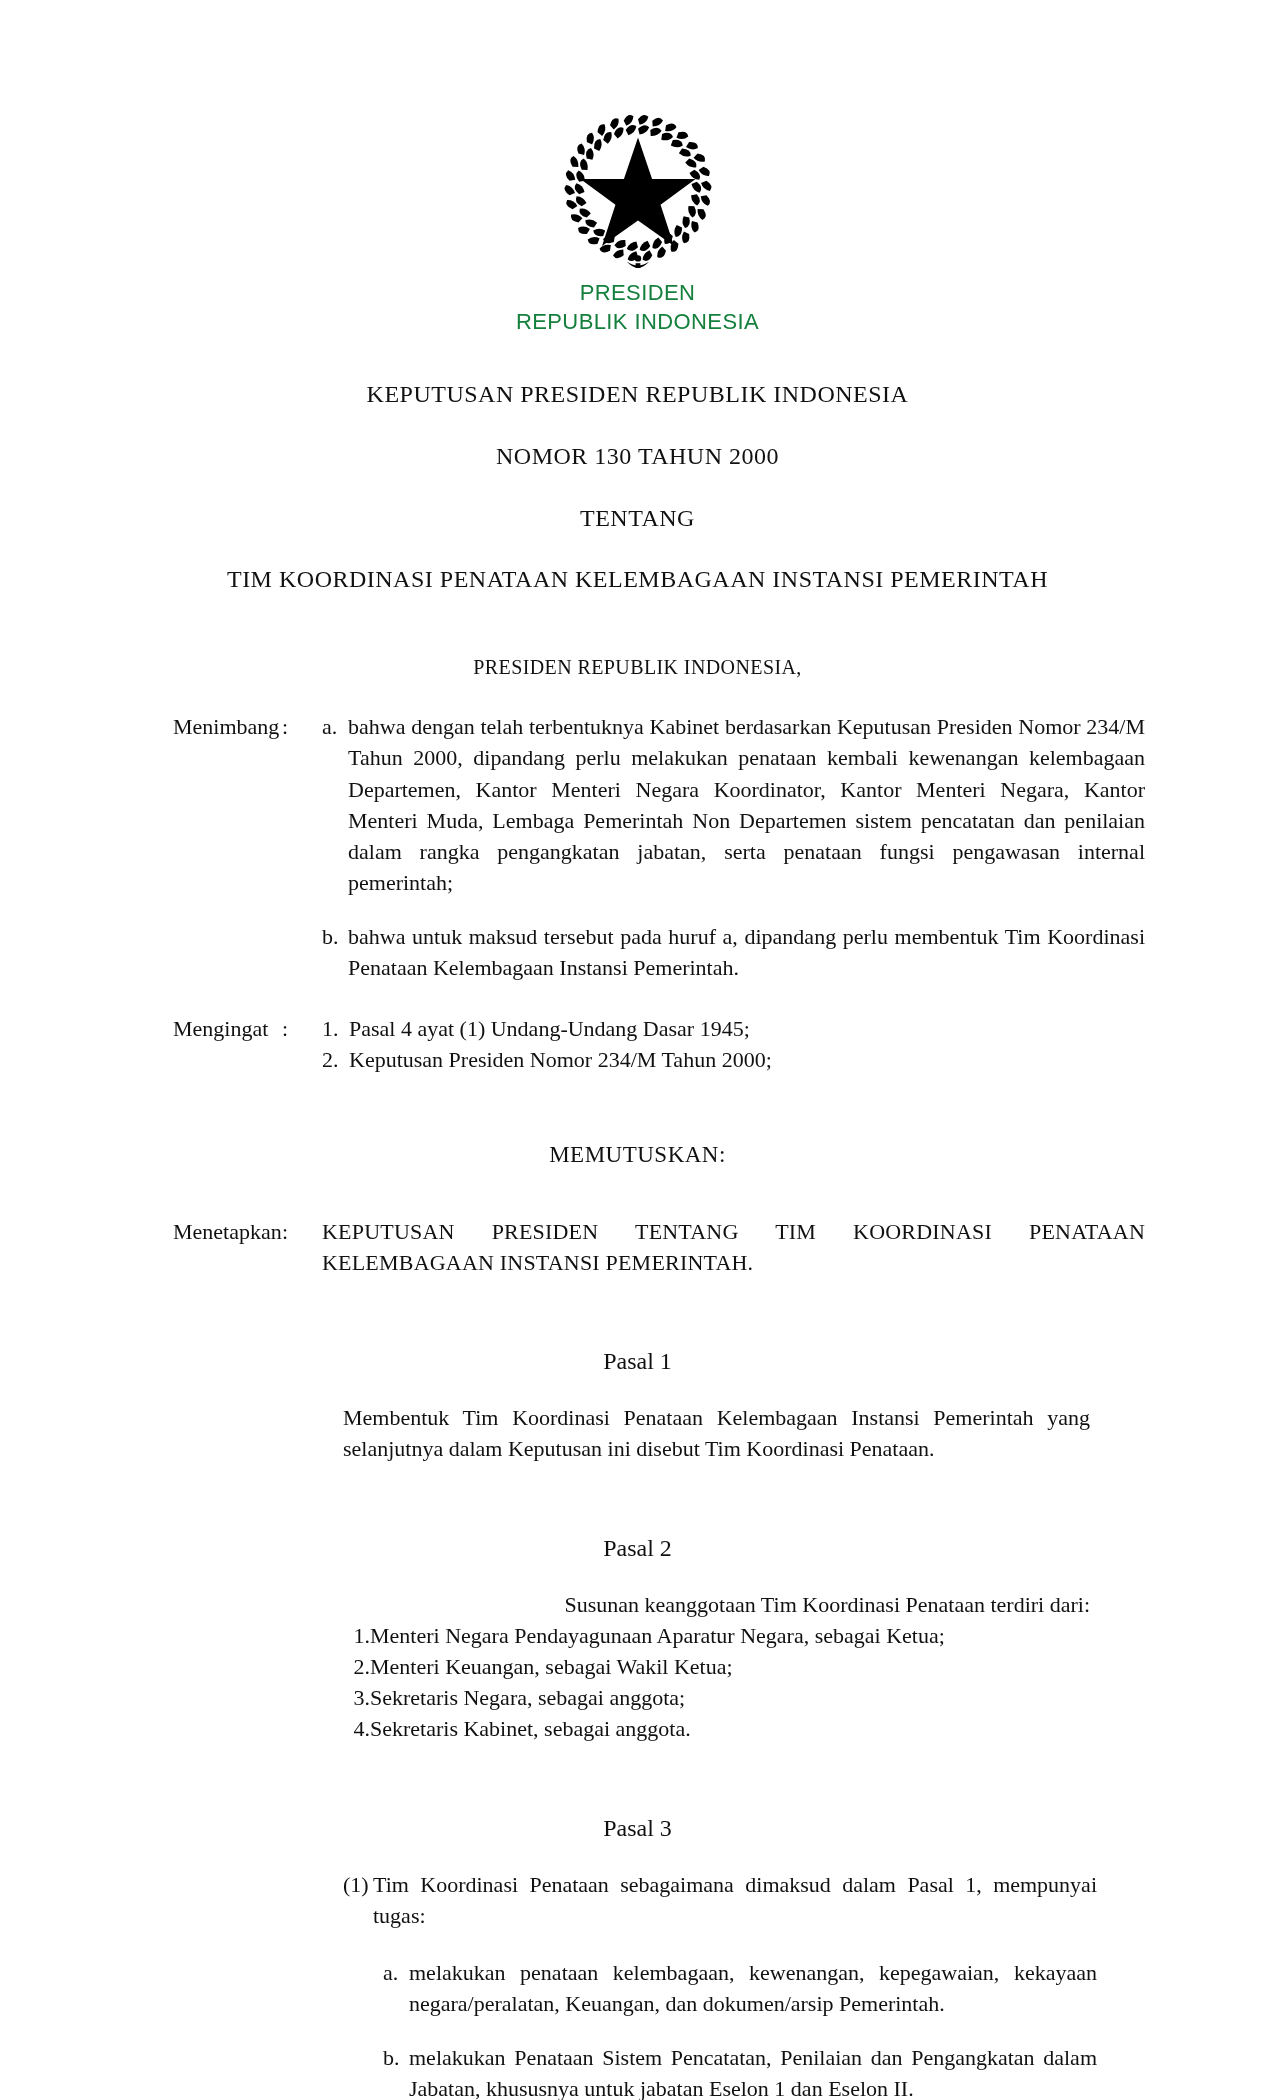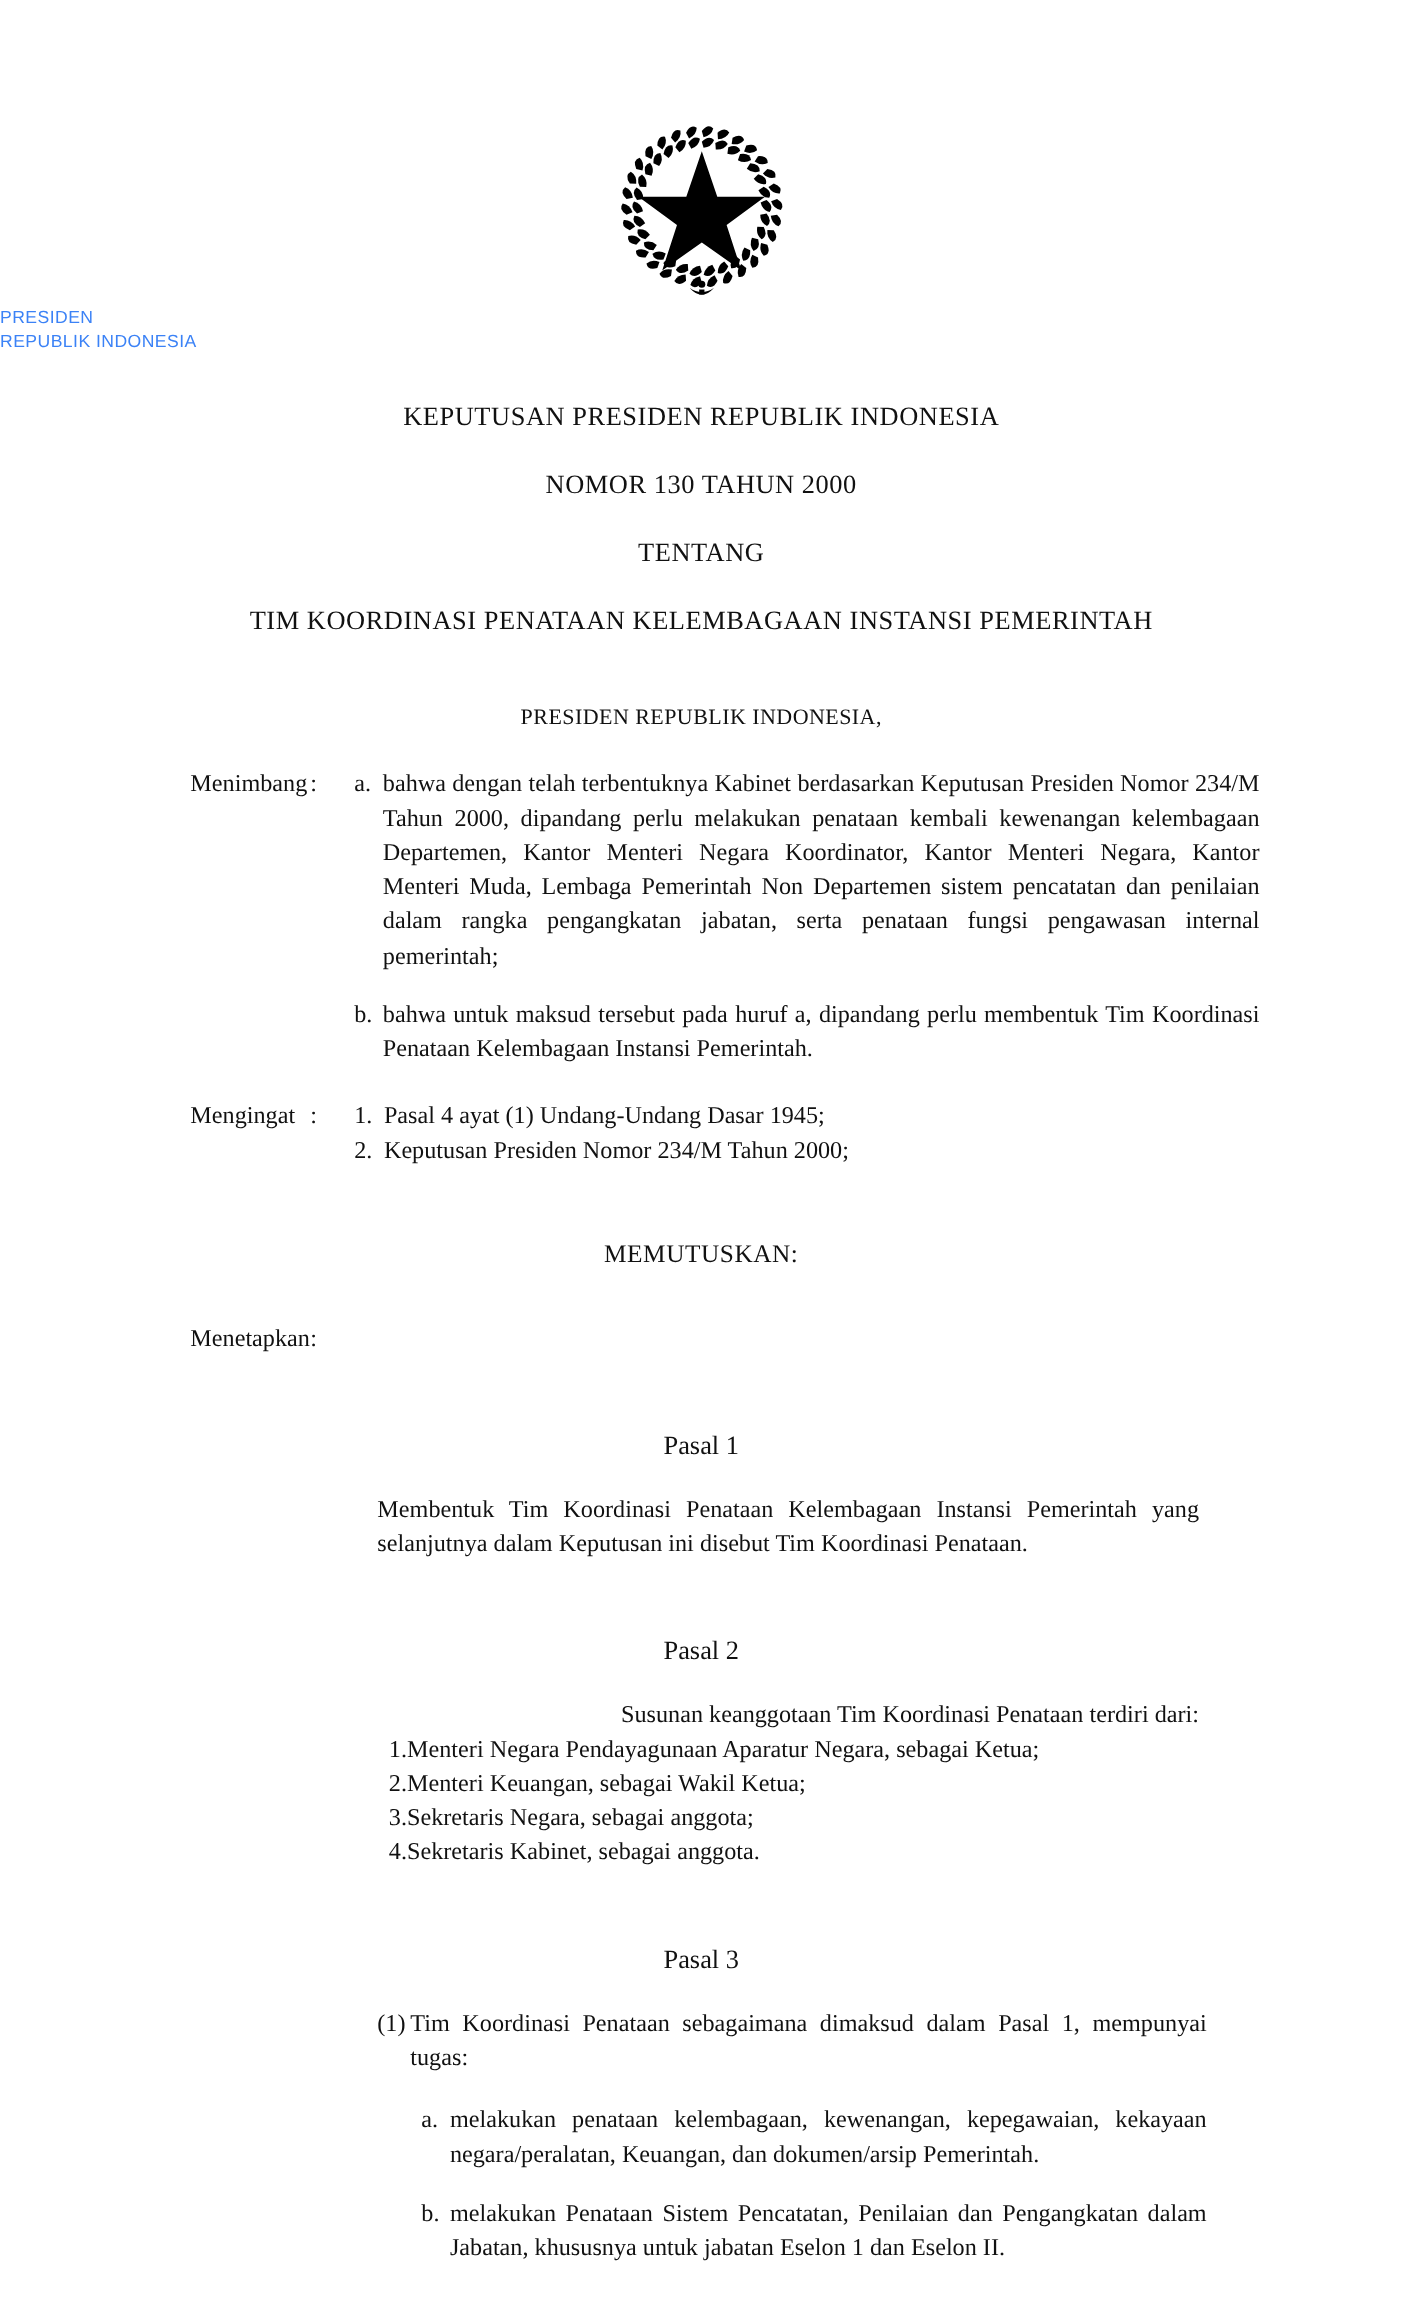--- a/index.html
+++ b/index.html
@@ -30,26 +30,27 @@
     text-align: center;
     padding-top: 108px;
   }
   .emblem {
     display: inline-block;
     width: 160px;
     height: 160px;
   }
 
   .header-lines {
+    text-align: center;
     font-family: "Liberation Sans", "DejaVu Sans", sans-serif;
-    font-size: 16px;
+    font-size: 22px;
     line-height: 1.32;
     letter-spacing: 0.4px;
     margin-top: 6px;
-    color: #3b82f6;
+    color: #15803d;
   }
 
   
   .title-block {
     text-align: center;
     margin-top: 44px;
   }
   .title-line {
     font-size: 24px;
     letter-spacing: 0.5px;
@@ -367,20 +368,21 @@
           <span class="item-text nojust">Keputusan Presiden Nomor 234/M Tahun 2000;</span>
         </div>
       </div>
     </div>
 
     <div class="decide-word">MEMUTUSKAN:</div>
 
     <div class="clause-row menetapkan-row">
       <div class="clause-label">Menetapkan</div>
       <div class="clause-colon">:</div>
+      <div class="clause-body menetapkan-body">KEPUTUSAN PRESIDEN TENTANG TIM KOORDINASI PENATAAN KELEMBAGAAN INSTANSI PEMERINTAH.</div>
     </div>
 
     <div class="pasal-head">Pasal 1</div>
     <div class="pasal-body">Membentuk Tim Koordinasi Penataan Kelembagaan Instansi Pemerintah yang selanjutnya dalam Keputusan ini disebut Tim Koordinasi Penataan.</div>
 
     <div class="pasal-head">Pasal 2</div>
     <div class="pasal-body nojust">
       <div>Susunan keanggotaan Tim Koordinasi Penataan terdiri dari:</div>
       <div class="list-plain">
         <div class="list-row">

